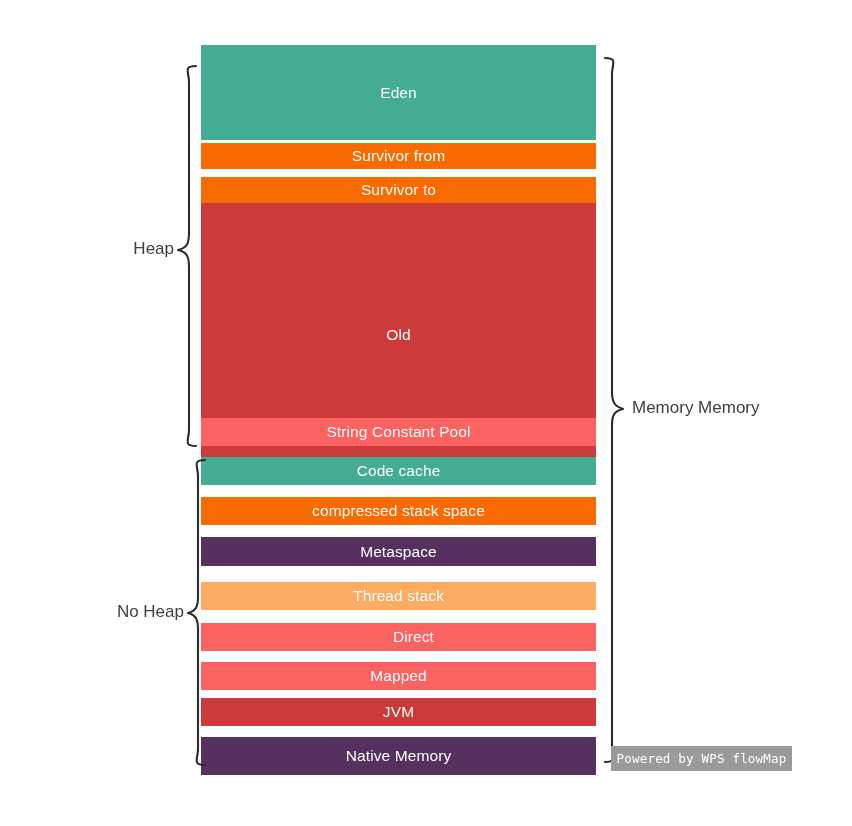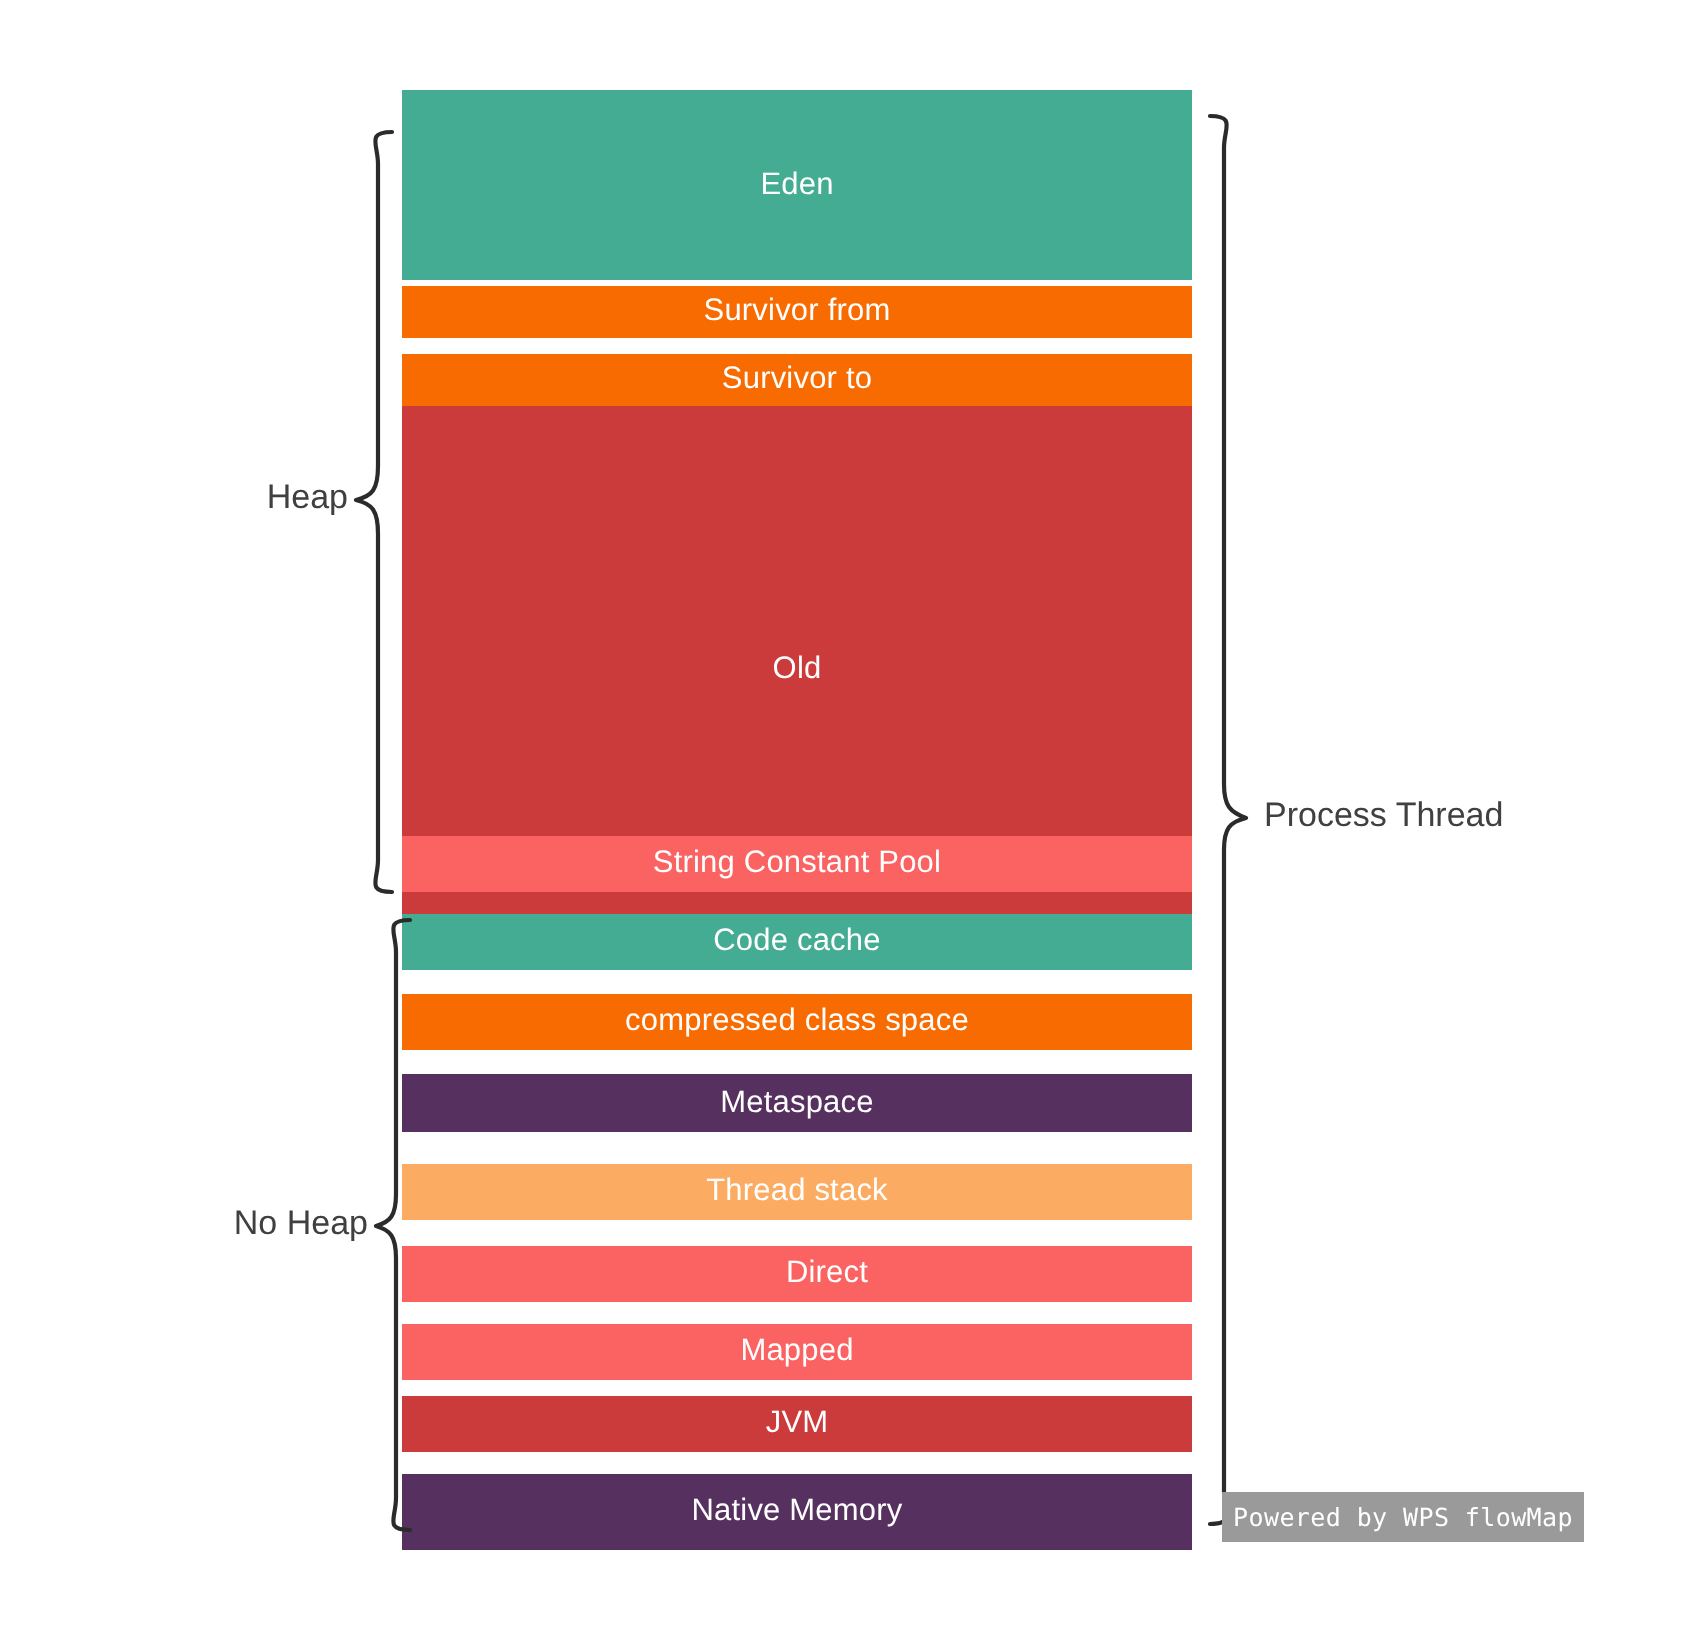--- a/index.html
+++ b/index.html
@@ -109,21 +109,21 @@
       <div class="bar" style="top: 203px; height: 264px; background: rgb(204, 59, 59);">
         <span>Old</span>
       </div>
       <div class="bar" style="top: 418px; height: 28px; background: rgb(251, 98, 98);">
         <span>String Constant Pool</span>
       </div>
       <div class="bar" style="top: 457px; height: 28px; background: rgb(68, 172, 146);">
         <span>Code cache</span>
       </div>
       <div class="bar" style="top: 497px; height: 28px; background: rgb(247, 107, 0);">
-        <span>compressed class space</span>
+        <span>compressed stack space</span>
       </div>
       <div class="bar" style="top: 537px; height: 29px; background: rgb(86, 48, 94);">
         <span>Metaspace</span>
       </div>
       <div class="bar" style="top: 582px; height: 28px; background: rgb(252, 172, 98);">
         <span>Thread stack</span>
       </div>
       <div class="bar" style="top: 623px; height: 28px; background: rgb(251, 98, 98); padding-left: 30px;">
         <span>Direct</span>
       </div>
@@ -162,17 +162,17 @@
              C 612 403, 615 406, 623 409
              C 615 411, 612 414, 612 425
              L 612 746
              C 612 756, 618 762, 605 762" fill="none" stroke="#2b2b2b" stroke-width="2.1" stroke-linecap="round" stroke-linejoin="round"></path>
   </svg>
 
   <div class="group-label" id="label-heap">Heap</div>
 
   <div class="group-label" id="label-no-heap">No Heap</div>
 
-  <div class="group-label" id="label-process-memory">Process Thread</div>
+  <div class="group-label" id="label-process-memory">Memory Memory</div>
 
   <div id="watermark">Powered by WPS flowMap</div>
 
 </div>
 
 </body></html>

